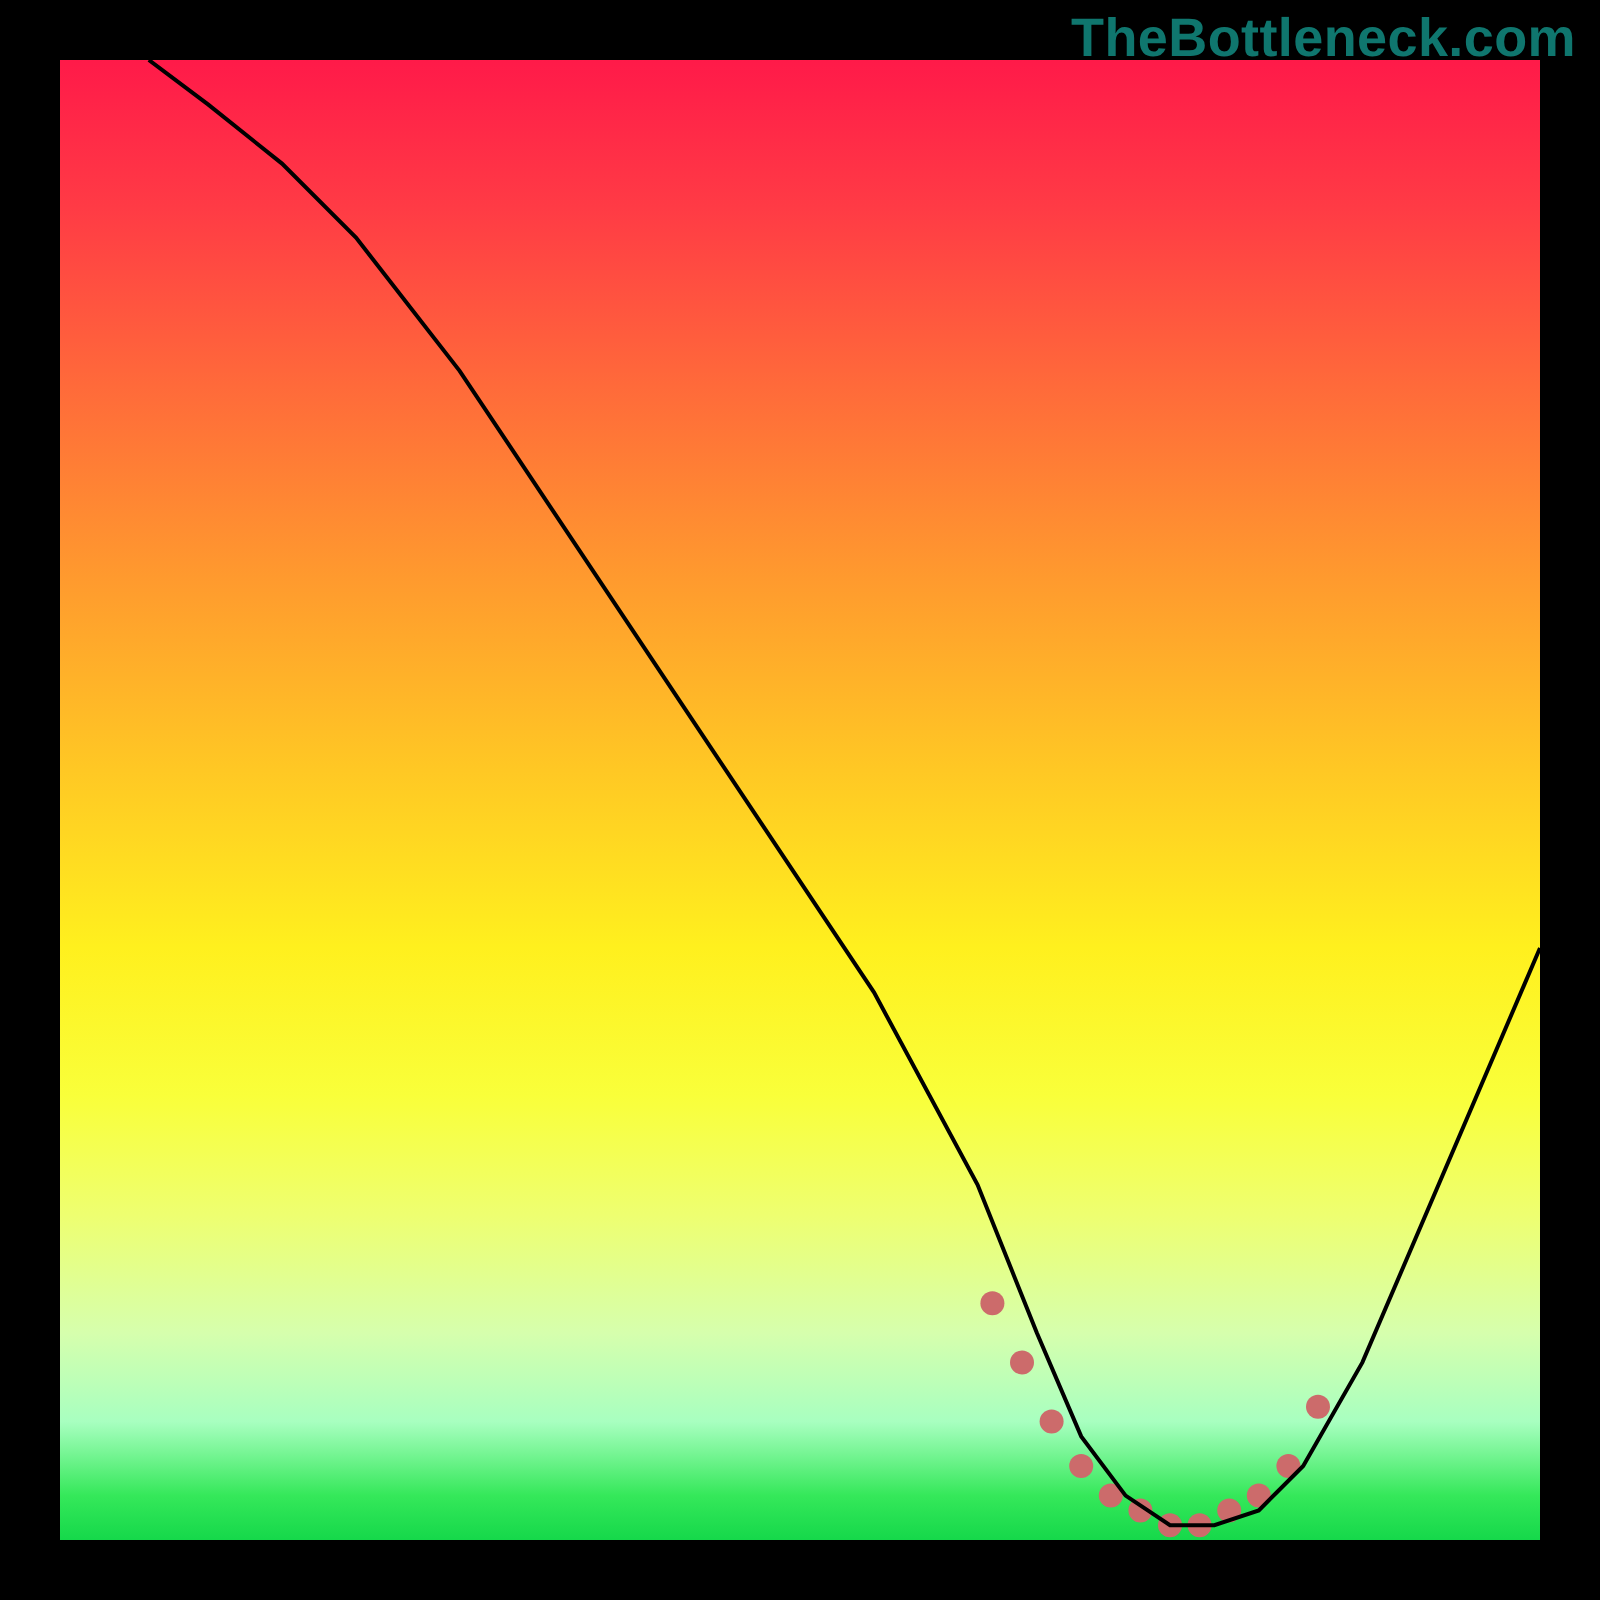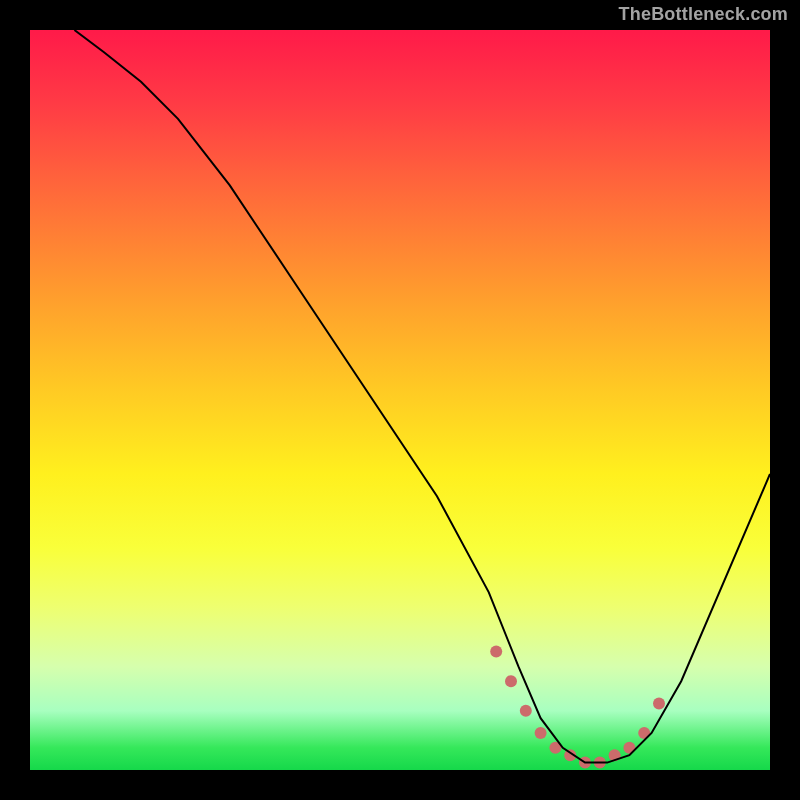--- a/index.html
+++ b/index.html
@@ -45,22 +45,22 @@
     position: absolute;
     left: 0;
     top: 0;
     width: 740px;
     height: 740px;
   }
   .watermark {
     position: absolute;
     top: 4px;
     right: 12px;
-    color: #a3a3a3;
-    font-size: 18px;
+    color: #0f766e;
+    font-size: 27px;
     font-weight: 600;
     letter-spacing: 0.2px;
     user-select: none;
   }
 </style>
 </head>
 <body>
 
 <div class="frame">
 

